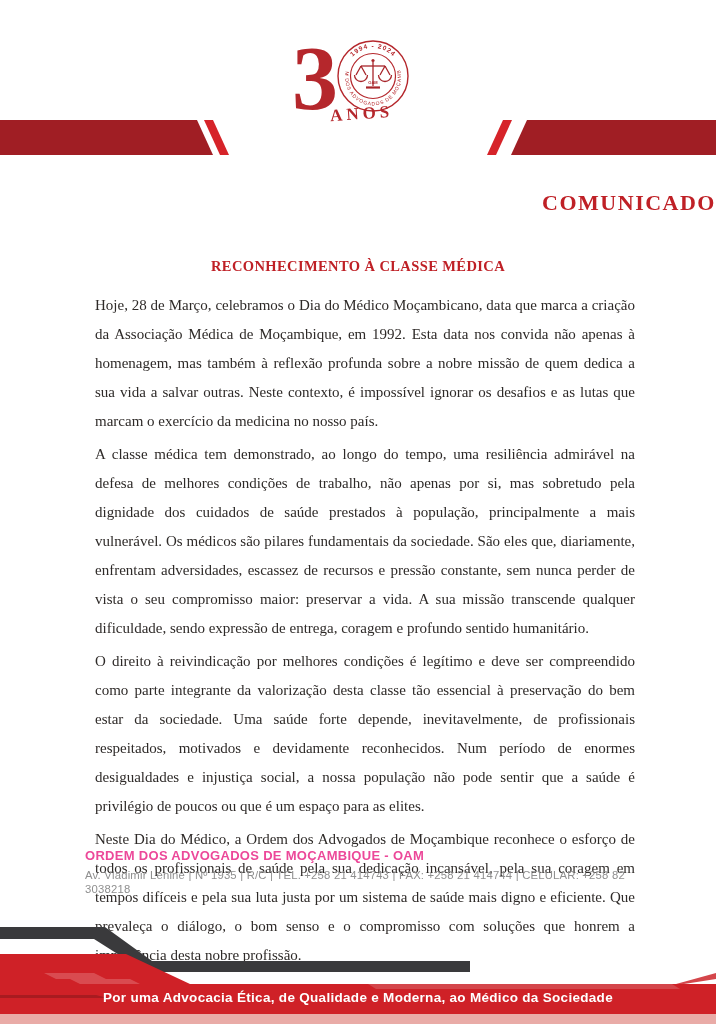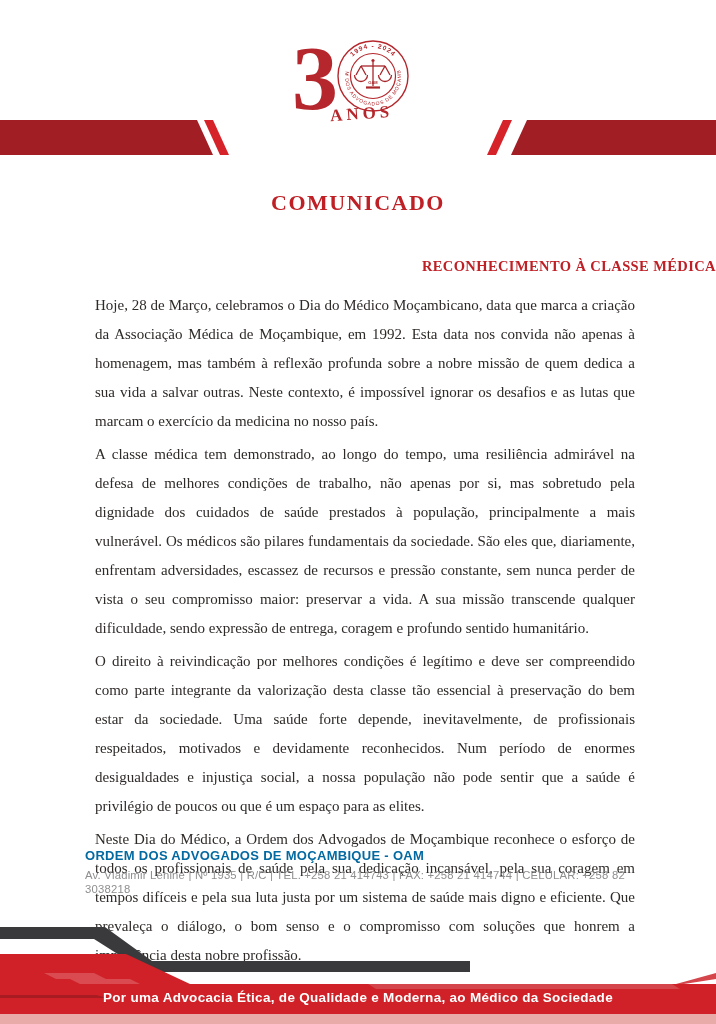--- a/index.html
+++ b/index.html
@@ -33,30 +33,30 @@
   .ribbon-shape { position: absolute; inset: 0; }
   .rl-band  { background: #a01e24; clip-path: polygon(0 0, 197px 0, 213px 100%, 0 100%); }
   .rl-stripe{ background: #d62329; clip-path: polygon(204px 0, 213px 0, 229px 100%, 220px 100%); }
   .rr-stripe{ background: #d62329; clip-path: polygon(27px 0, 36px 0, 20px 100%, 11px 100%); }
   .rr-band  { background: #a01e24; clip-path: polygon(51px 0, 240px 0, 240px 100%, 35px 100%); }
 
   
   .doc-title {
     position: absolute;
     top: 190px; left: 0; width: 100%;
-    text-align: center;
+    text-align: right;
     font-weight: bold;
     font-size: 22px;
     letter-spacing: 1.5px;
     color: #bf2026;
   }
   .doc-subtitle {
     position: absolute;
     top: 258px; left: 0; width: 100%;
-    text-align: right;
+    text-align: center;
     font-weight: bold;
     font-size: 14.5px;
     letter-spacing: 0.4px;
     color: #bf2026;
   }
 
   
   .doc-body {
     position: absolute;
     top: 291px; left: 85px;
@@ -71,21 +71,21 @@
   
   .footer-info {
     position: absolute;
     top: 848px; left: 85px; width: 565px;
     font-family: "Liberation Sans", sans-serif;
   }
   .footer-org {
     font-size: 13px;
     font-weight: bold;
     letter-spacing: 0.3px;
-    color: #0369a1;
+    color: #ec4899;
   }
   .footer-line {
     margin-top: 5px;
     font-size: 11.3px;
     letter-spacing: 0.2px;
     line-height: 14px;
     color: #8f8f8f;
   }
 
   

